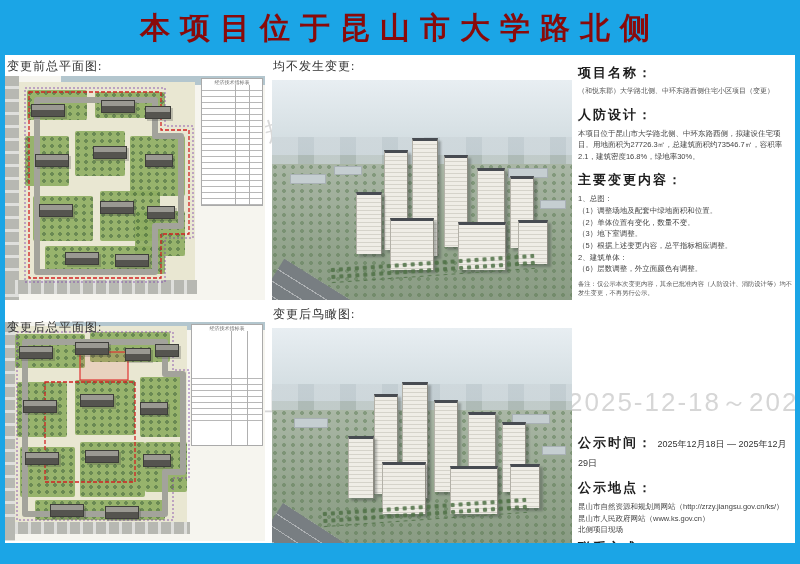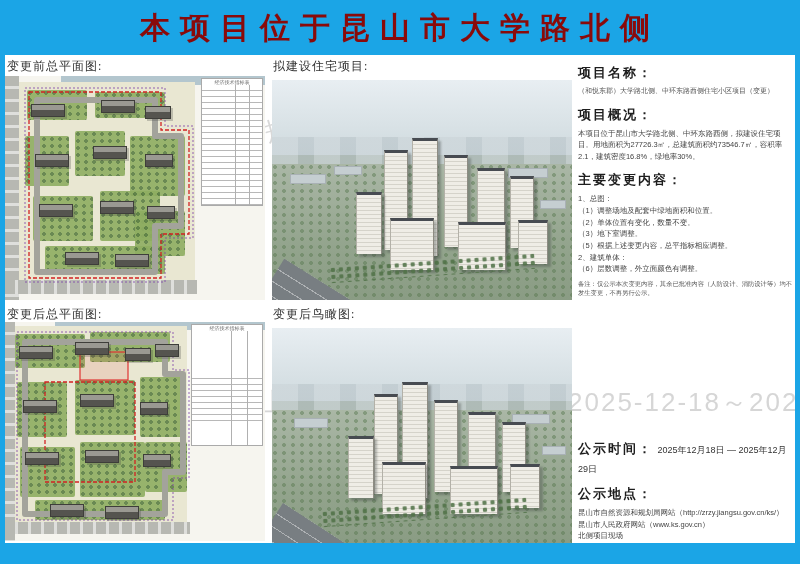--- a/index.html
+++ b/index.html
@@ -69,21 +69,21 @@
        border-left:1px solid #b3b1a8; border-right:1px solid #8e8c83; border-top:3px solid #474b51;
        box-shadow:3px 3px 2px rgba(60,66,62,.35); }
   .tband { position:absolute; background-image:radial-gradient(circle at 3px 3px, #4e7045 2px, transparent 2.6px);
        background-size:8px 7px; opacity:.85; }
 
   
   .info { position:absolute; left:578px; top:55px; width:217px; height:488px; z-index:2; }
   .h { font-family:"Liberation Serif", serif; font-weight:bold; font-size:13px;
        letter-spacing:2px; color:#1d1d1d; margin:9px 0 4px; }
   .hline .h { display:inline; margin:0; }
-  .hline { margin-top:8px; }
+  .hline { margin-top:2px; }
   .t7 { font-size:7px; color:#555; line-height:1.5; }
   .t8 { font-size:7.5px; color:#444; line-height:1.55; }
   .t9 { font-size:9px; color:#333; }
   .note { font-size:6.3px; color:#555; line-height:1.5; margin-top:4px; }
   .bottom-block { position:absolute; left:0; top:376px; width:217px; }
   .place-line { font-size:7.5px; color:#444; line-height:1.55; }
 </style>
 </head>
 <body>
 
@@ -93,22 +93,22 @@
     <div class="title">本项目位于昆山市大学路北侧</div>
   </div>
   <div class="bar bottom"></div>
   <div class="edge left"></div>
   <div class="edge right"></div>
 
   <div class="wm wm1">昆山市自然资源和规划局</div>
   <div class="wm wm2">昆山市自然资源和规划局（2025-12-18～2025-12-29）</div>
 
   <div class="cap" style="left:7px; top:58px;">变更前总平面图:</div>
-  <div class="cap" style="left:273px; top:58px;">拟建设住宅项目:</div>
-  <div class="cap" style="left:7px; top:306px;">变更后总平面图:</div>
+  <div class="cap" style="left:273px; top:58px;">均不发生变更:</div>
+  <div class="cap" style="left:7px; top:319px;">变更后总平面图:</div>
   <div class="cap" style="left:273px; top:306px;">变更后鸟瞰图:</div>
 
   <div class="plan plan1">
     <div class="water" style="left:56px; top:0; width:204px; height:9px;"></div>
     <div class="groundp" style="left:14px; top:6px; width:176px; height:198px;"></div>
     <div class="road-v" style="left:0; top:0; width:14px; height:224px;"></div>
     <div class="road-h" style="left:0; top:204px; width:192px; height:14px;"></div>
     <div>
       <i class="g" style="left:22px;top:14px;width:60px;height:30px;"></i>
       <i class="g" style="left:90px;top:16px;width:70px;height:26px;"></i>
@@ -225,21 +225,21 @@
       <i class="t" style="left:110px;top:134px;width:44px;height:52px;"></i>
       <i class="t" style="left:178px;top:138px;width:48px;height:48px;"></i>
       <i class="t" style="left:238px;top:136px;width:30px;height:44px;"></i>
     </div>
     <div class="tband" style="left:50px; top:176px; width:205px; height:16px; transform:rotate(-4deg);"></div>
   </div>
 
   <div class="info">
     <div class="h">项目名称：</div>
     <div class="t7">（和悦东郡）大学路北侧、中环东路西侧住宅小区项目（变更）</div>
-    <div class="h">项目概况：</div>
+    <div class="h">人防设计：</div>
     <div class="t8">本项目位于昆山市大学路北侧、中环东路西侧，拟建设住宅项目。用地面积为27726.3㎡，总建筑面积约73546.7㎡，容积率2.1，建筑密度16.8%，绿地率30%。</div>
     <div class="h">主要变更内容：</div>
     <div class="t8">1、总图：</div>
     <div class="t8">（1）调整场地及配套中绿地面积和位置。</div>
     <div class="t8">（2）单体位置有变化，数量不变。</div>
     <div class="t8">（3）地下室调整。</div>
     <div class="t8">（5）根据上述变更内容，总平指标相应调整。</div>
     <div class="t8">2、建筑单体：</div>
     <div class="t8">（6）层数调整，外立面颜色有调整。</div>
     <div class="note">备注：仅公示本次变更内容，其余已批准内容（人防设计、消防设计等）均不发生变更，不再另行公示。</div>

